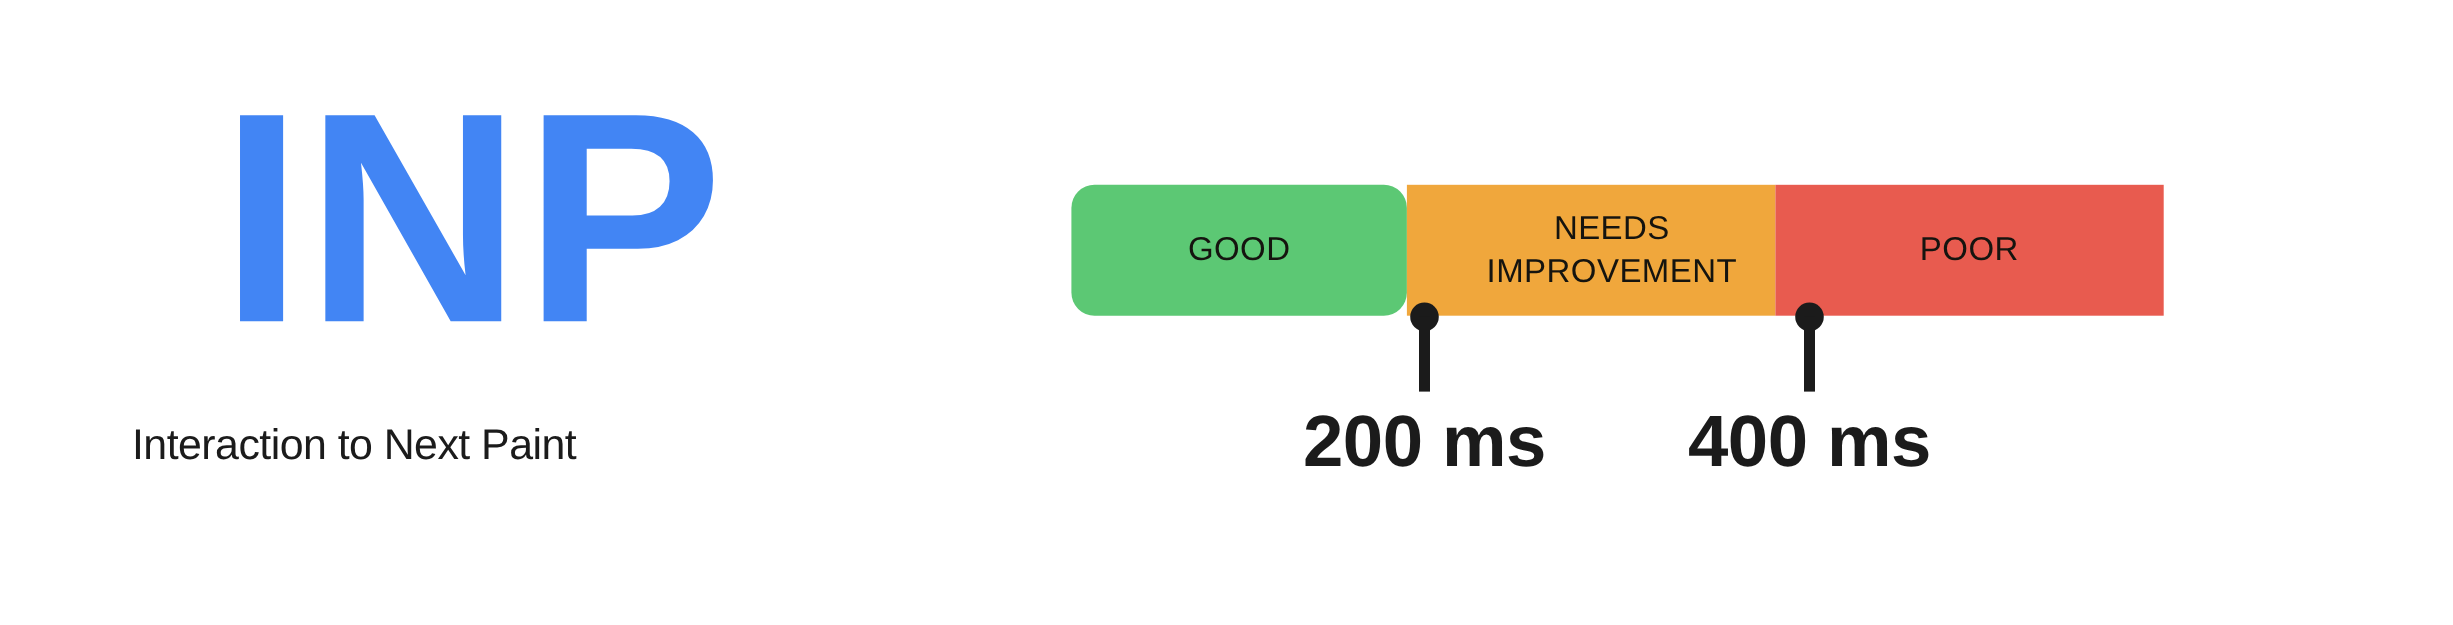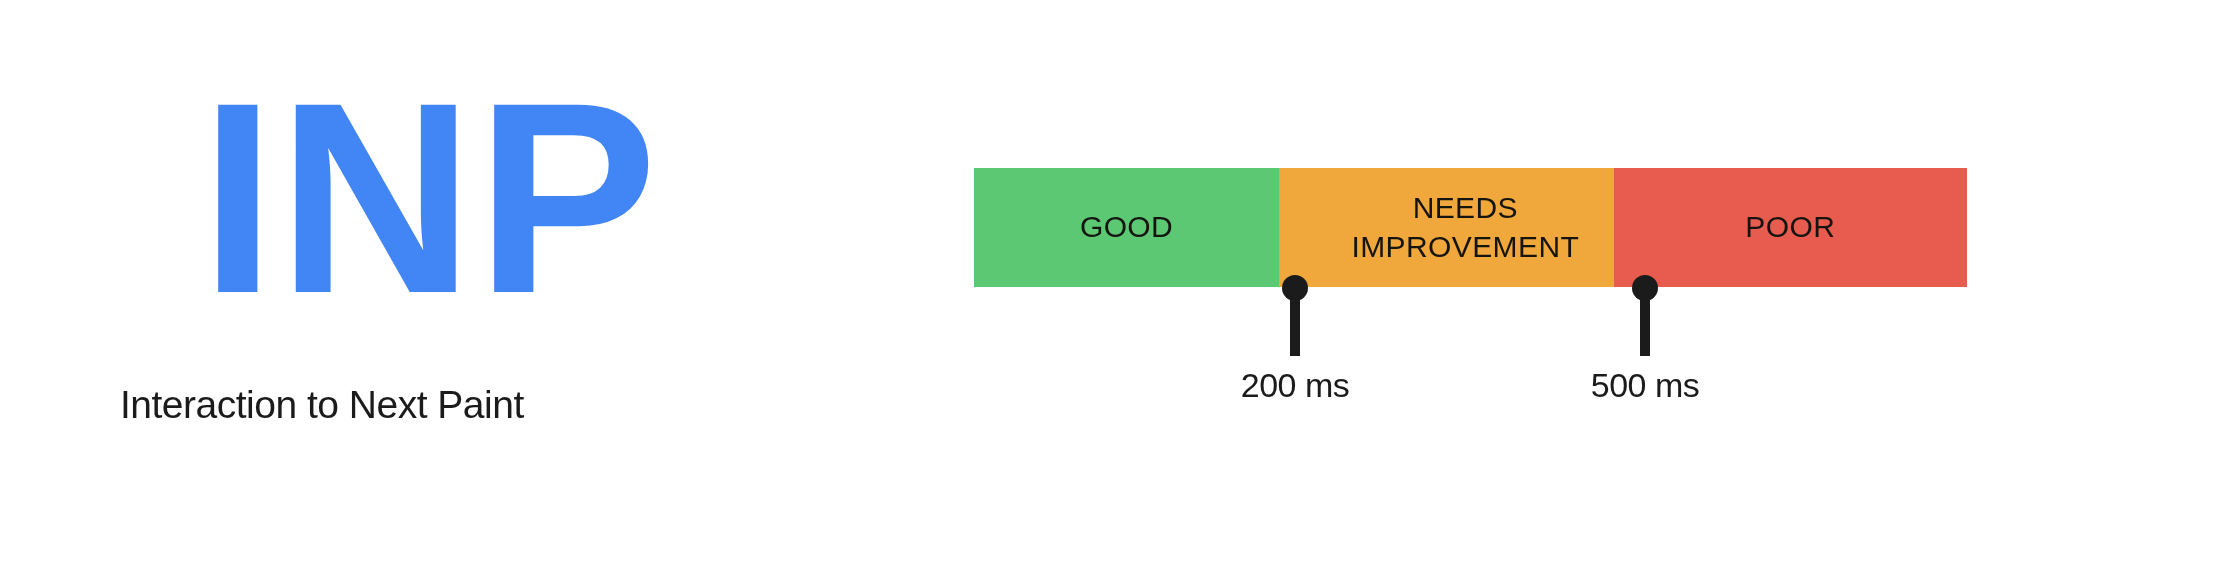--- a/index.html
+++ b/index.html
@@ -110,55 +110,55 @@
     width: 10px;
     height: 68px;
     background: #1b1b1b;
   }
   .threshold-label {
     position: absolute;
     left: -160px;
     top: 92px;
     width: 320px;
     text-align: center;
-    font-size: 34px;
+    font-size: 66px;
     line-height: 1;
-    font-weight: 400;
+    font-weight: 700;
     letter-spacing: -0.5px;
     color: #1b1b1b;
     white-space: nowrap;
   }
   .thr-1 { left: 321px; }
   .thr-2 { left: 671px; }
 </style>
 </head>
 <body>
 
 <div id="canvas">
 
   <div class="metric-block">
     <div class="metric-acronym" style="color: rgb(66, 133, 244);">INP</div>
     <div class="metric-fullname">Interaction to Next Paint</div>
   </div>
 
   <div class="scale-block">
 
     <div class="scale-bar">
-      <div class="scale-segment seg-good" style="background: rgb(92, 200, 116); width: 321px;">GOOD</div>
+      <div class="scale-segment seg-good" style="background: rgb(92, 200, 116); width: 321px; border-radius: 21px;">GOOD</div>
       <div class="scale-segment seg-needs" style="background: rgb(240, 167, 60); width: 350px;">NEEDS
 IMPROVEMENT</div>
       <div class="scale-segment seg-poor" style="background: rgb(232, 91, 79); width: 372px;">POOR</div>
     </div>
 
     <div class="threshold thr-1" style="left: 321px;">
       <div class="threshold-dot"></div>
       <div class="threshold-stem"></div>
       <div class="threshold-label">200 ms</div>
     </div>
 
     <div class="threshold thr-2" style="left: 671px;">
       <div class="threshold-dot"></div>
       <div class="threshold-stem"></div>
-      <div class="threshold-label">500 ms</div>
+      <div class="threshold-label">400 ms</div>
     </div>
 
   </div>
 </div>
 
 </body></html>

